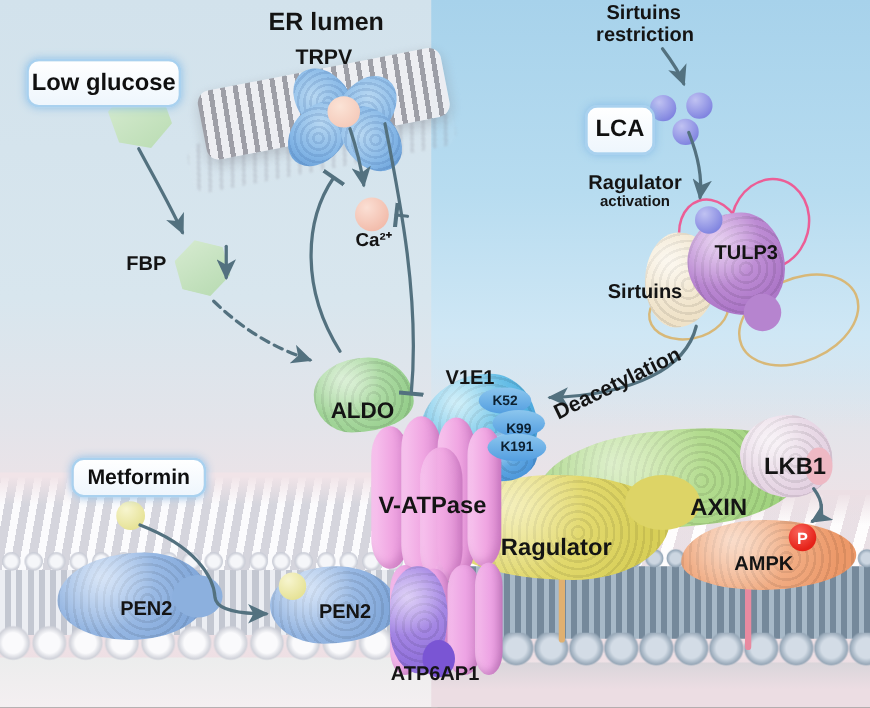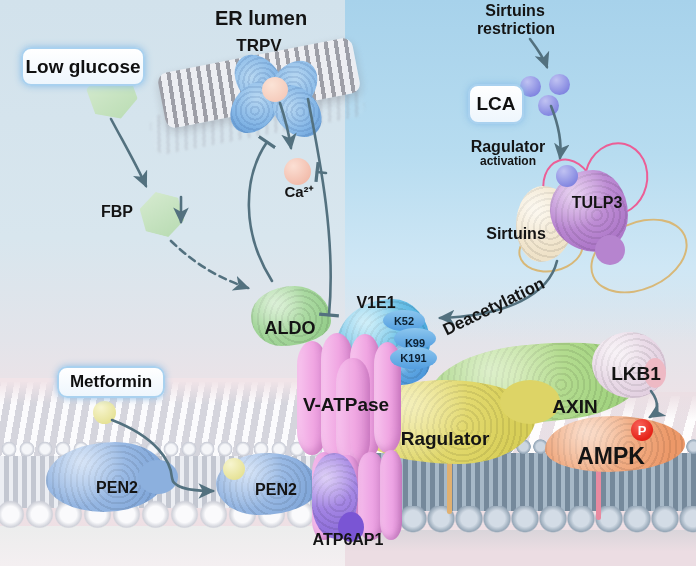--- a/index.html
+++ b/index.html
@@ -226,14 +226,14 @@
   <div class="lbl" style="left:494px;top:297px;font-size:17px;transform:translateX(-50%) rotate(-26deg);">Deacetylation</div>
   <div class="lbl" style="left:376px;top:294px;font-size:16px;">V1E1</div>
   <div class="lbl" style="left:290px;top:318px;font-size:18px;">ALDO</div>
   <div class="lbl" style="left:346px;top:374px;font-size:19px;margin-top:20px;">V-ATPase</div>
   <div class="lbl" style="left:117px;top:479px;font-size:16px;">PEN2</div>
   <div class="lbl" style="left:276px;top:481px;font-size:16px;">PEN2</div>
   <div class="lbl" style="left:348px;top:531px;font-size:16px;">ATP6AP1</div>
   <div class="lbl" style="left:445px;top:428px;font-size:19px;">Ragulator</div>
   <div class="lbl" style="left:575px;top:396px;font-size:19px;">AXIN</div>
   <div class="lbl" style="left:636px;top:363px;font-size:19px;">LKB1</div>
-  <div class="lbl" style="left:611px;top:443px;font-size:23px;">AMPK</div>
+  <div class="lbl" style="left:611px;top:443px;font-size:16px;">AMPK</div>
 </div>
 
 </body></html>

